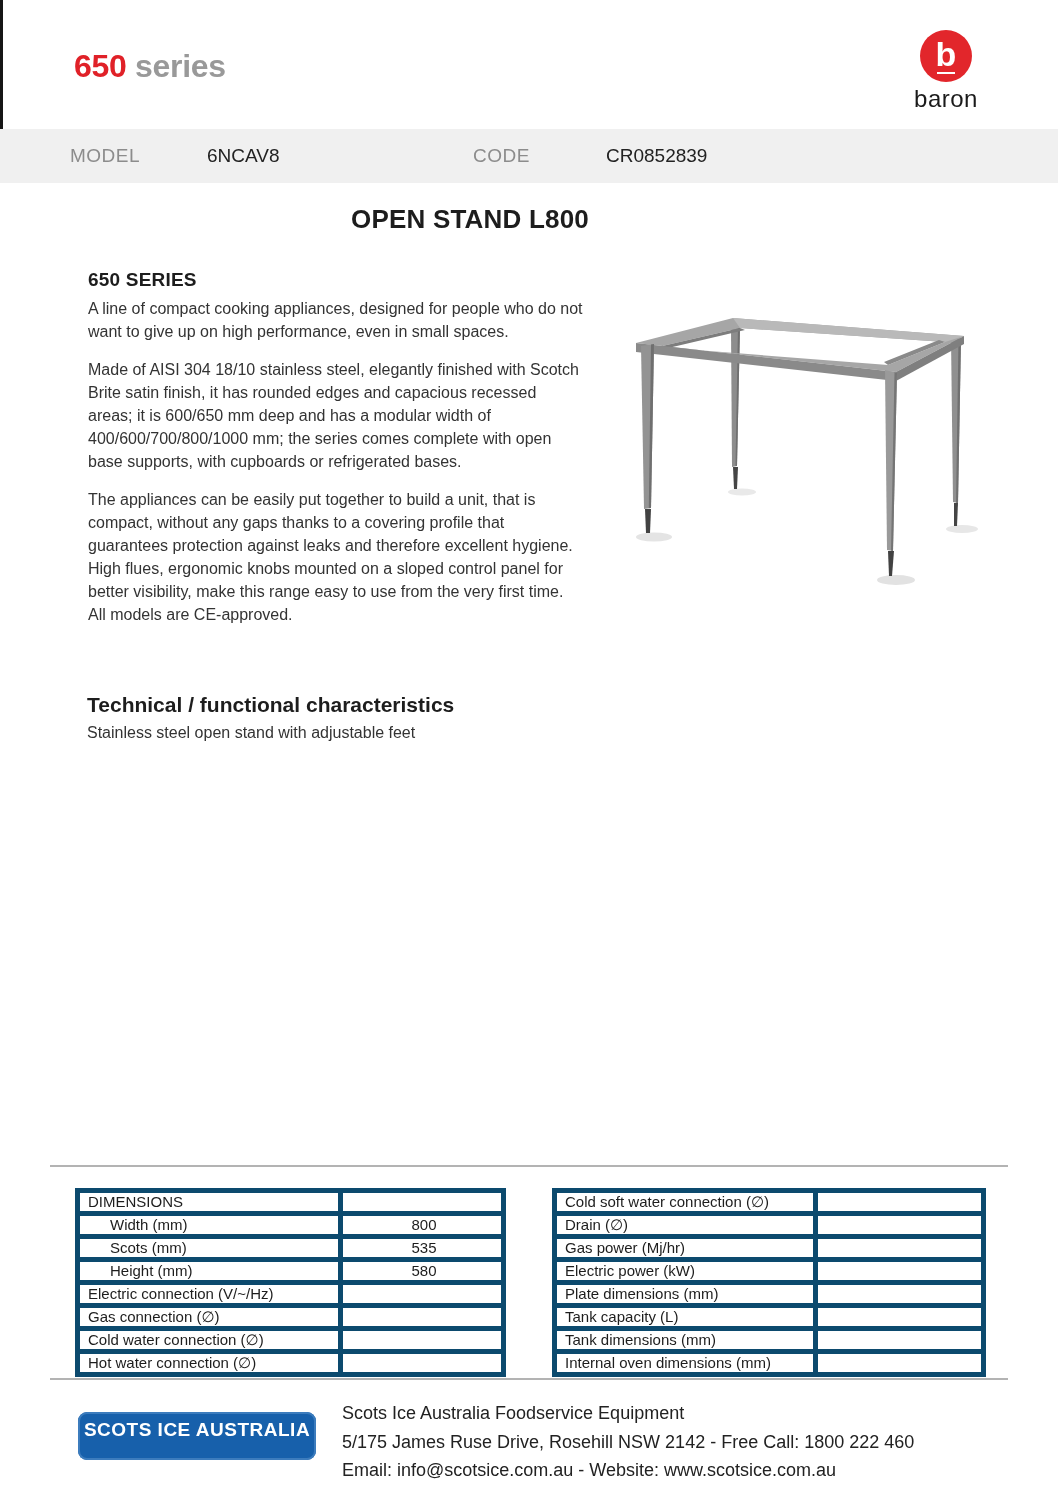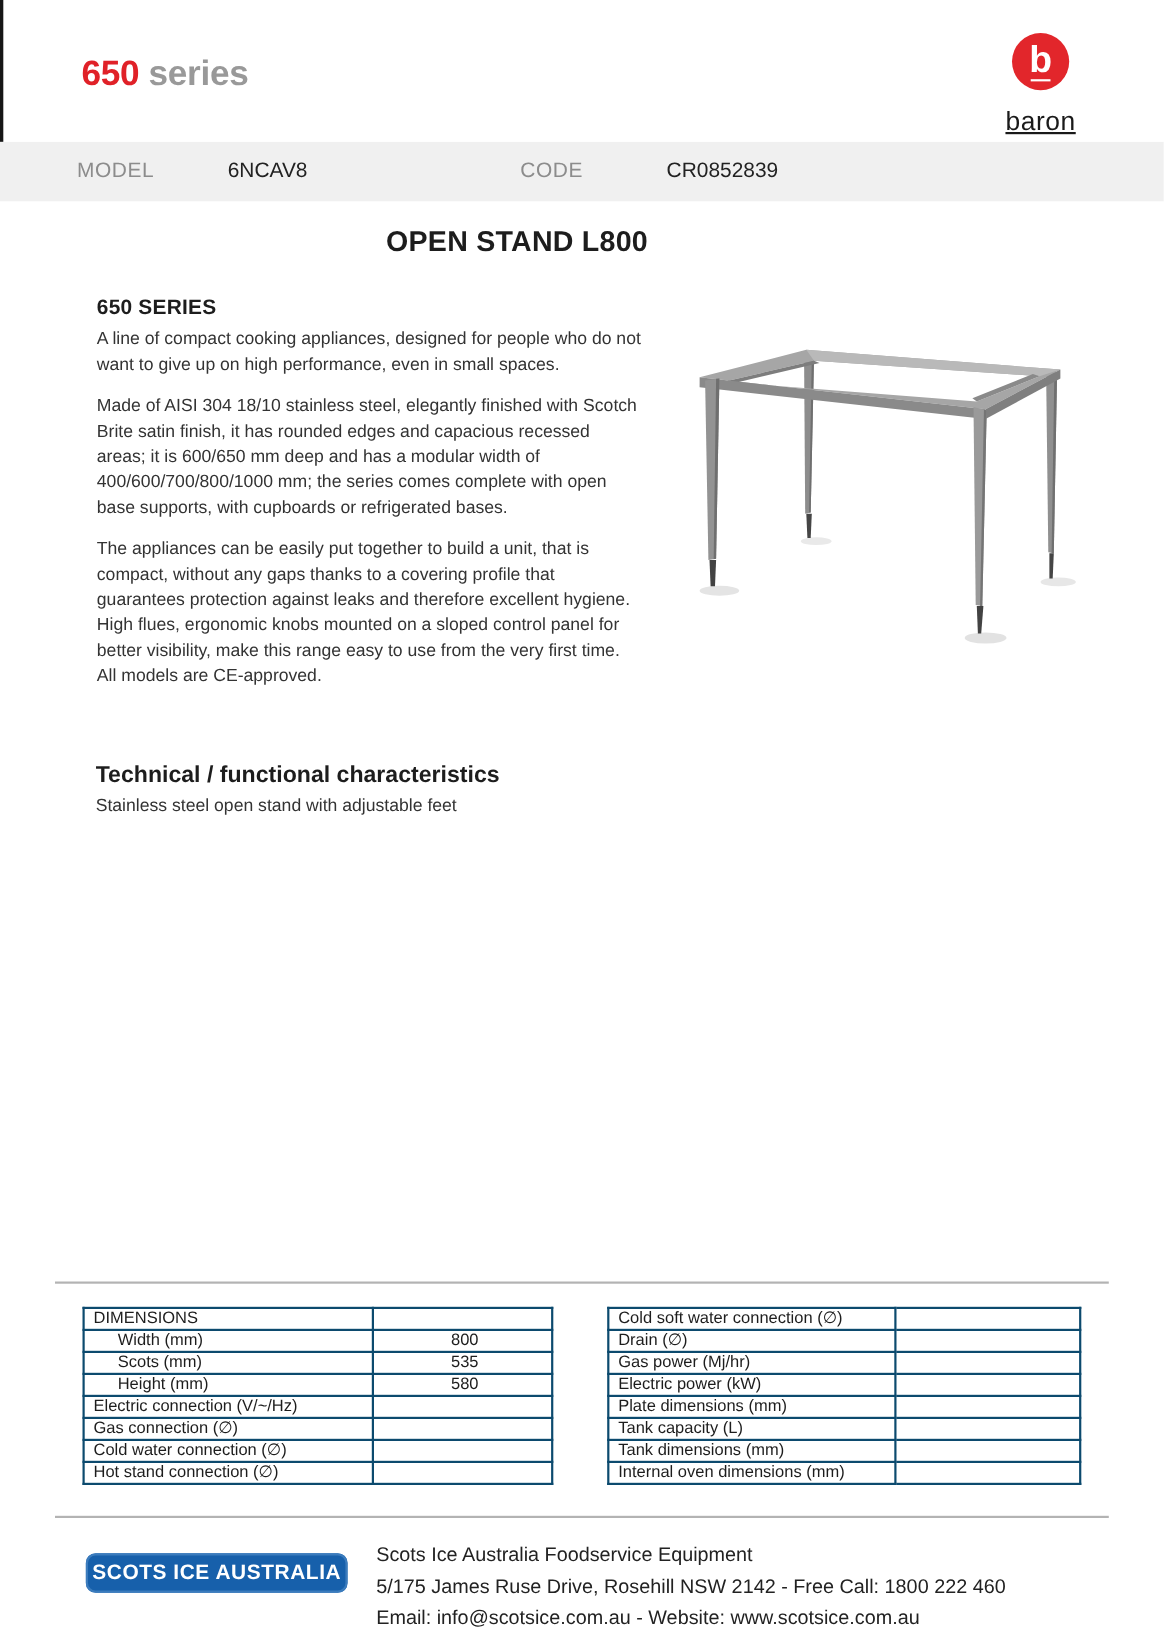--- a/index.html
+++ b/index.html
@@ -34,23 +34,22 @@
   }
   .brand-circle .glyph {
     position: absolute; left: 0; right: 0; top: 3px;
     font-size: 34px; font-weight: 700; line-height: 42px;
   }
   .brand-circle .underbar {
     position: absolute; left: 17px; bottom: 8px; width: 18px; height: 2.5px;
     background: #ffffff;
   }
   .brand-name {
-    margin-top: 15px; font-size: 24px; font-weight: 500; color: #1a1a1a;
+    margin-top: 3px; font-size: 24px; font-weight: 500; color: #1a1a1a;
     letter-spacing: 0.5px;
-    text-decoration: underline;
   }
   
   .model-band {
     position: absolute; left: 0; top: 129px; width: 1058px; height: 54px;
     background: #f0f0f0;
   }
   .model-band span { position: absolute; top: 16px; font-size: 19px; }
   .band-label { color: #8c8c8c; letter-spacing: 0.5px; }
   .band-value { color: #222222; }
   .pos-model-label { left: 70px; }
@@ -89,34 +88,34 @@
   .divider-bottom { top: 1378px; }
   
   .spec-table {
     position: absolute; top: 1188px;
     border-collapse: collapse;
     font-size: 15px; color: #1d1d1d;
   }
   .spec-table-left { left: 75px; }
   .spec-table-right { left: 552px; }
   .spec-table td {
-    border: 2px solid #0c4a6e;
+    border: 5px solid #0c4a6e;
     height: 20px; line-height: 18px;
     padding: 0 4px 0 8px;
     white-space: nowrap;
   }
   .spec-table { border: 2px solid #1a1a1a; }
   .spec-table-left td.lbl { width: 263px; }
   .spec-table-left td.val { width: 163px; text-align: center; }
   .spec-table-right td.lbl { width: 261px; }
   .spec-table-right td.val { width: 168px; text-align: center; }
   .spec-table td.indent { padding-left: 30px; }
   
   .footer-logo {
-    position: absolute; left: 78px; top: 1412px; width: 238px; height: 36px;
+    position: absolute; left: 78px; top: 1412px; width: 238px; height: 48px;
     background: #1760ab; border-radius: 9px;
     text-align: center; color: #ffffff;
     box-shadow: inset 0 0 0 2px #3c7cbd;
   }
   .footer-logo .l1 { margin-top: 7px; font-size: 19px; font-weight: 700; letter-spacing: 0.5px; }
   .footer-logo .l2 { font-size: 12px; letter-spacing: 3px; margin-top: 17px; }
   .footer-text { position: absolute; left: 342px; top: 1403px; color: #222222; }
   .footer-company { font-size: 18px; margin-bottom: 8px; color: #222222; }
   .footer-line { font-size: 18px; margin-bottom: 7px; color: #222222; }
 </style>
@@ -220,21 +219,21 @@
     </tr>
     <tr>
       <td class="lbl">Gas connection (∅)</td>
       <td class="val"></td>
     </tr>
     <tr>
       <td class="lbl">Cold water connection (∅)</td>
       <td class="val"></td>
     </tr>
     <tr>
-      <td class="lbl">Hot stand connection (∅)</td>
+      <td class="lbl">Hot water connection (∅)</td>
       <td class="val"></td>
     </tr>
   </tbody>
     </table>
 
   <table class="spec-table spec-table-right">
     <tbody>
         <tr>
       <td class="lbl">Cold soft water connection (∅)</td>
       <td class="val"></td>

